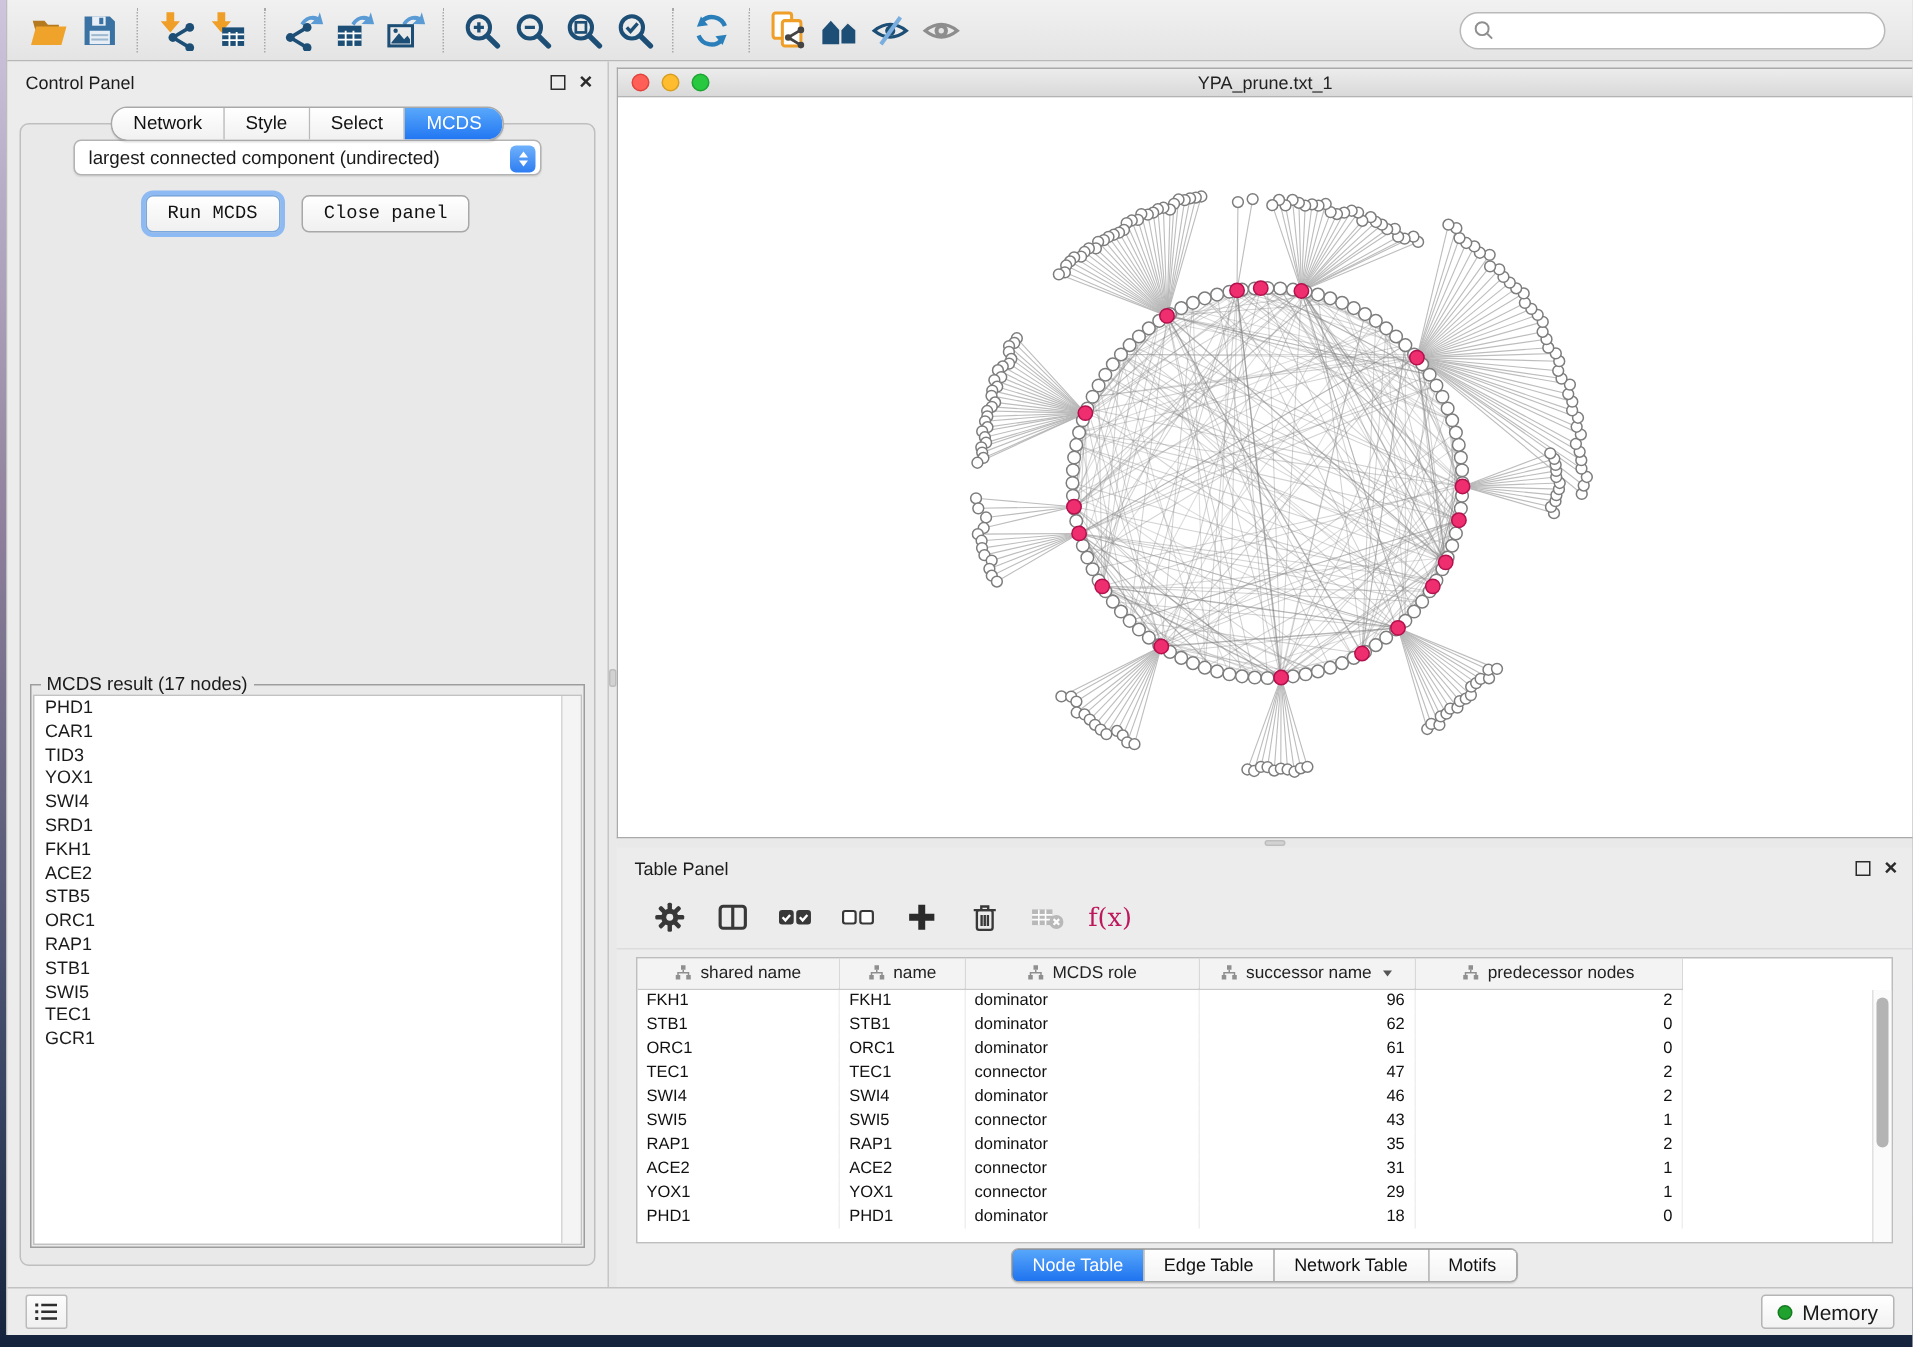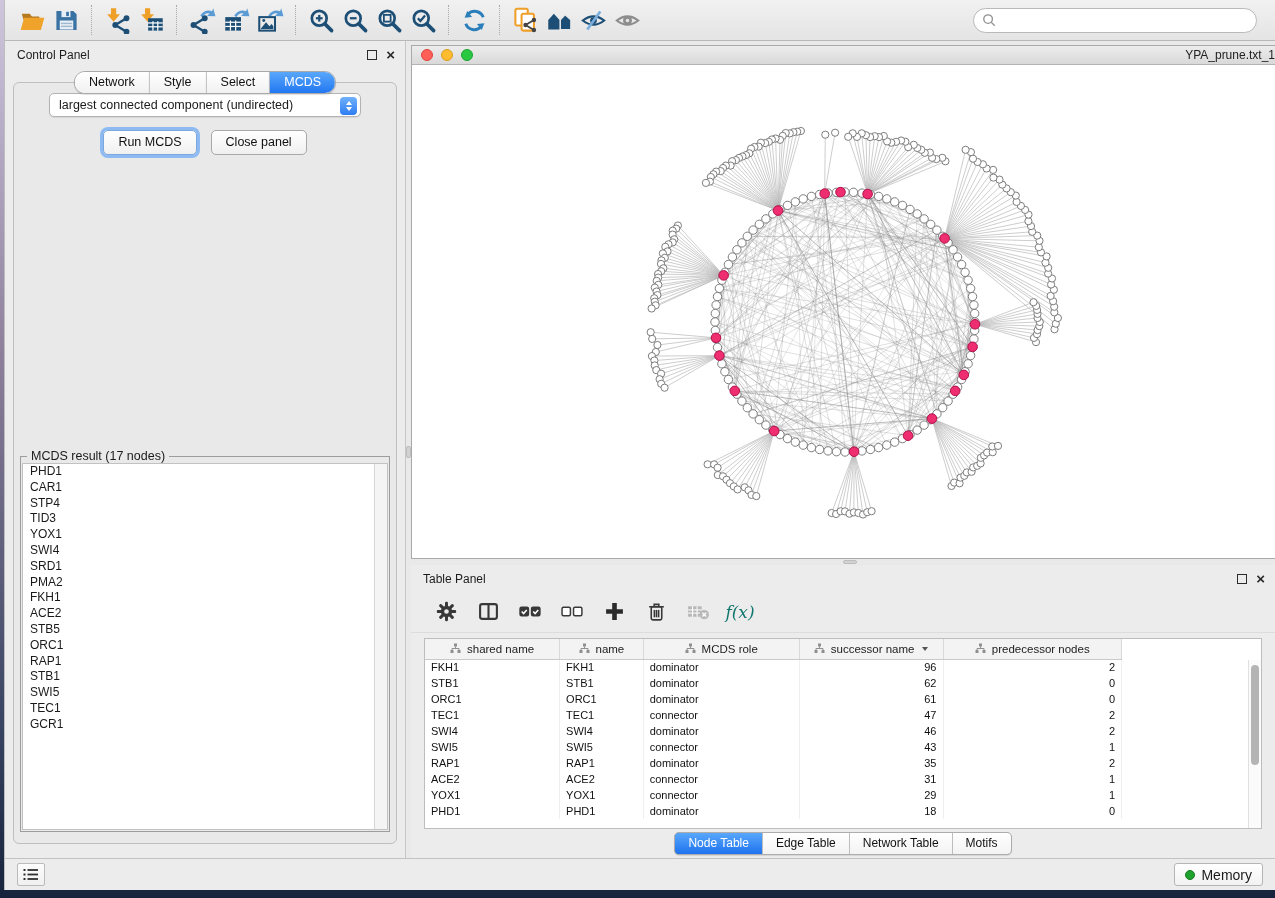--- a/index.html
+++ b/index.html
@@ -49,21 +49,21 @@
                 box-shadow:0 1px 1px rgba(0,0,0,.08); position:relative; }
   .opt-stepper { position:absolute; right:3px; top:2.5px; width:17px; height:18px; border-radius:4px;
                  background:linear-gradient(#6fb1fb,#2e7df2); display:flex; flex-direction:column;
                  align-items:center; justify-content:center; gap:2px; }
   .tri-up { width:0; height:0; border-left:3.5px solid transparent; border-right:3.5px solid transparent;
             border-bottom:4.5px solid #fff; }
   .tri-down { width:0; height:0; border-left:3.5px solid transparent; border-right:3.5px solid transparent;
               border-top:4.5px solid #fff; }
   .btn-row { display:flex; justify-content:center; gap:14px; margin-top:13px; }
   .mac-btn { padding:4px 14px 5px; background:linear-gradient(#ffffff,#f0f0f0); border:1px solid #a8a8a8;
-             border-radius:5px; font-size:12.5px; color:#111; }
+             border-radius:5px; font-size:12.5px; color:#111;font-family:Liberation Mono, monospace; }
   .mac-btn.focused { box-shadow:0 0 0 3px rgba(110,170,246,.75); border-color:#7aa8dd; }
   .result-group { position:absolute; left:6px; right:6px; top:366px; bottom:11px;
                   border:1px solid #9d9d9d; padding:0; }
   .result-group legend { font-size:12.5px; margin-left:6px; padding:0 4px; }
   .mcds-list { position:absolute; left:1px; right:1px; top:0px; bottom:1px; background:#fff;
                border:1px solid #c2c2c2; overflow:hidden; }
   .mcds-item { font-size:12px; line-height:15.8px; padding-left:7px; }
   .list-scroll { position:absolute; right:0; top:0; bottom:0; width:13px; background:#f4f4f4;
                  border-left:1px solid #d6d6d6; }
 
@@ -76,34 +76,34 @@
   .right-col { flex:1; display:flex; flex-direction:column; min-width:0; background:#e9e9e9; }
   .net-window { flex:1; display:flex; flex-direction:column; margin:4px 0 0 0; min-height:0;
                 border:1px solid #a9a9a9; border-right:none; }
   .net-titlebar { height:19px; background:linear-gradient(#ececec,#d9d9d9); border-bottom:1px solid #b3b3b3;
                   display:flex; align-items:center; position:relative; }
   .traffic { display:flex; gap:8px; margin-left:9px; }
   .tl { width:12px; height:12px; border-radius:50%; }
   .tl.red { background:#ff5f57; border:1px solid #e0443e; }
   .tl.yellow { background:#febc2e; border:1px solid #d89e24; }
   .tl.green { background:#28c840; border:1px solid #1da432; }
-  .net-title { position:absolute; left:0; right:0; text-align:right; font-size:12px; color:#222; }
+  .net-title { position:absolute; left:0; right:0; text-align:center; font-size:12px; color:#222; }
   .net-canvas { flex:1; background:#fff; position:relative; overflow:hidden; }
 
   
   .hgap { height:6px; background:#e9e9e9; position:relative; }
   .hgap .handle { position:absolute; left:50%; top:1px; width:14px; height:4px; background:#d2d2d2;
                   border:1px solid #bdbdbd; border-radius:2px; }
 
   
   .table-panel { flex:0 0 293px; display:flex; flex-direction:column; background:#ececec; }
   .tp-toolbar { height:42px; display:flex; align-items:center; gap:4px; padding:0 6px 0 16px;
                 border-bottom:1px solid #dcdcdc; }
   .tp-btn { width:38px; height:34px; display:flex; align-items:center; justify-content:center; }
-  .fx { font-family:"DejaVu Serif", serif; font-style:italic; font-size:17px; color:#0f766e; }
+  .fx { font-family:"DejaVu Serif", serif; font-size:17px; color:#be185d; }
   .table-wrap { flex:1; margin:5px 13px 0 13px; background:#fff; border:1px solid #bdbdbd;
                 position:relative; overflow:hidden; }
   table.node-table { border-collapse:collapse; table-layout:fixed; width:697px; }
   .node-table th { height:20px; background:#f3f3f3; border-right:1px solid #d8d8d8; border-bottom:1px solid #c9c9c9;
                    font-weight:normal; font-size:11.5px; color:#222; text-align:right; position:relative; }
   .node-table th .th-inner { display:flex; align-items:center; justify-content:center; gap:6px; }
   .node-table td { height:16px; font-size:11px; padding:0 6px; border-right:1px solid #efefef; color:#111;
                    white-space:nowrap; overflow:hidden; }
   .node-table td.num { text-align:right; }
   .sort-tri { width:0; height:0; border-left:3.5px solid transparent; border-right:3.5px solid transparent;
@@ -328,26 +328,24 @@
             </div>
             <div class="btn-row">
               <button class="mac-btn focused">Run MCDS</button>
               <button class="mac-btn">Close panel</button>
             </div>
             <fieldset class="result-group">
               <legend>MCDS result (17 nodes)</legend>
               <div class="mcds-list" id="mcds-list">
                 <div class="mcds-item">PHD1</div>
                   <div class="mcds-item">CAR1</div>
-                  <div class="mcds-item">STP4</div>
                   <div class="mcds-item">TID3</div>
                   <div class="mcds-item">YOX1</div>
                   <div class="mcds-item">SWI4</div>
                   <div class="mcds-item">SRD1</div>
-                  <div class="mcds-item">PMA2</div>
                   <div class="mcds-item">FKH1</div>
                   <div class="mcds-item">ACE2</div>
                   <div class="mcds-item">STB5</div>
                   <div class="mcds-item">ORC1</div>
                   <div class="mcds-item">RAP1</div>
                   <div class="mcds-item">STB1</div>
                   <div class="mcds-item">SWI5</div>
                   <div class="mcds-item">TEC1</div>
                   <div class="mcds-item">GCR1</div>
                   <div class="list-scroll"></div>

